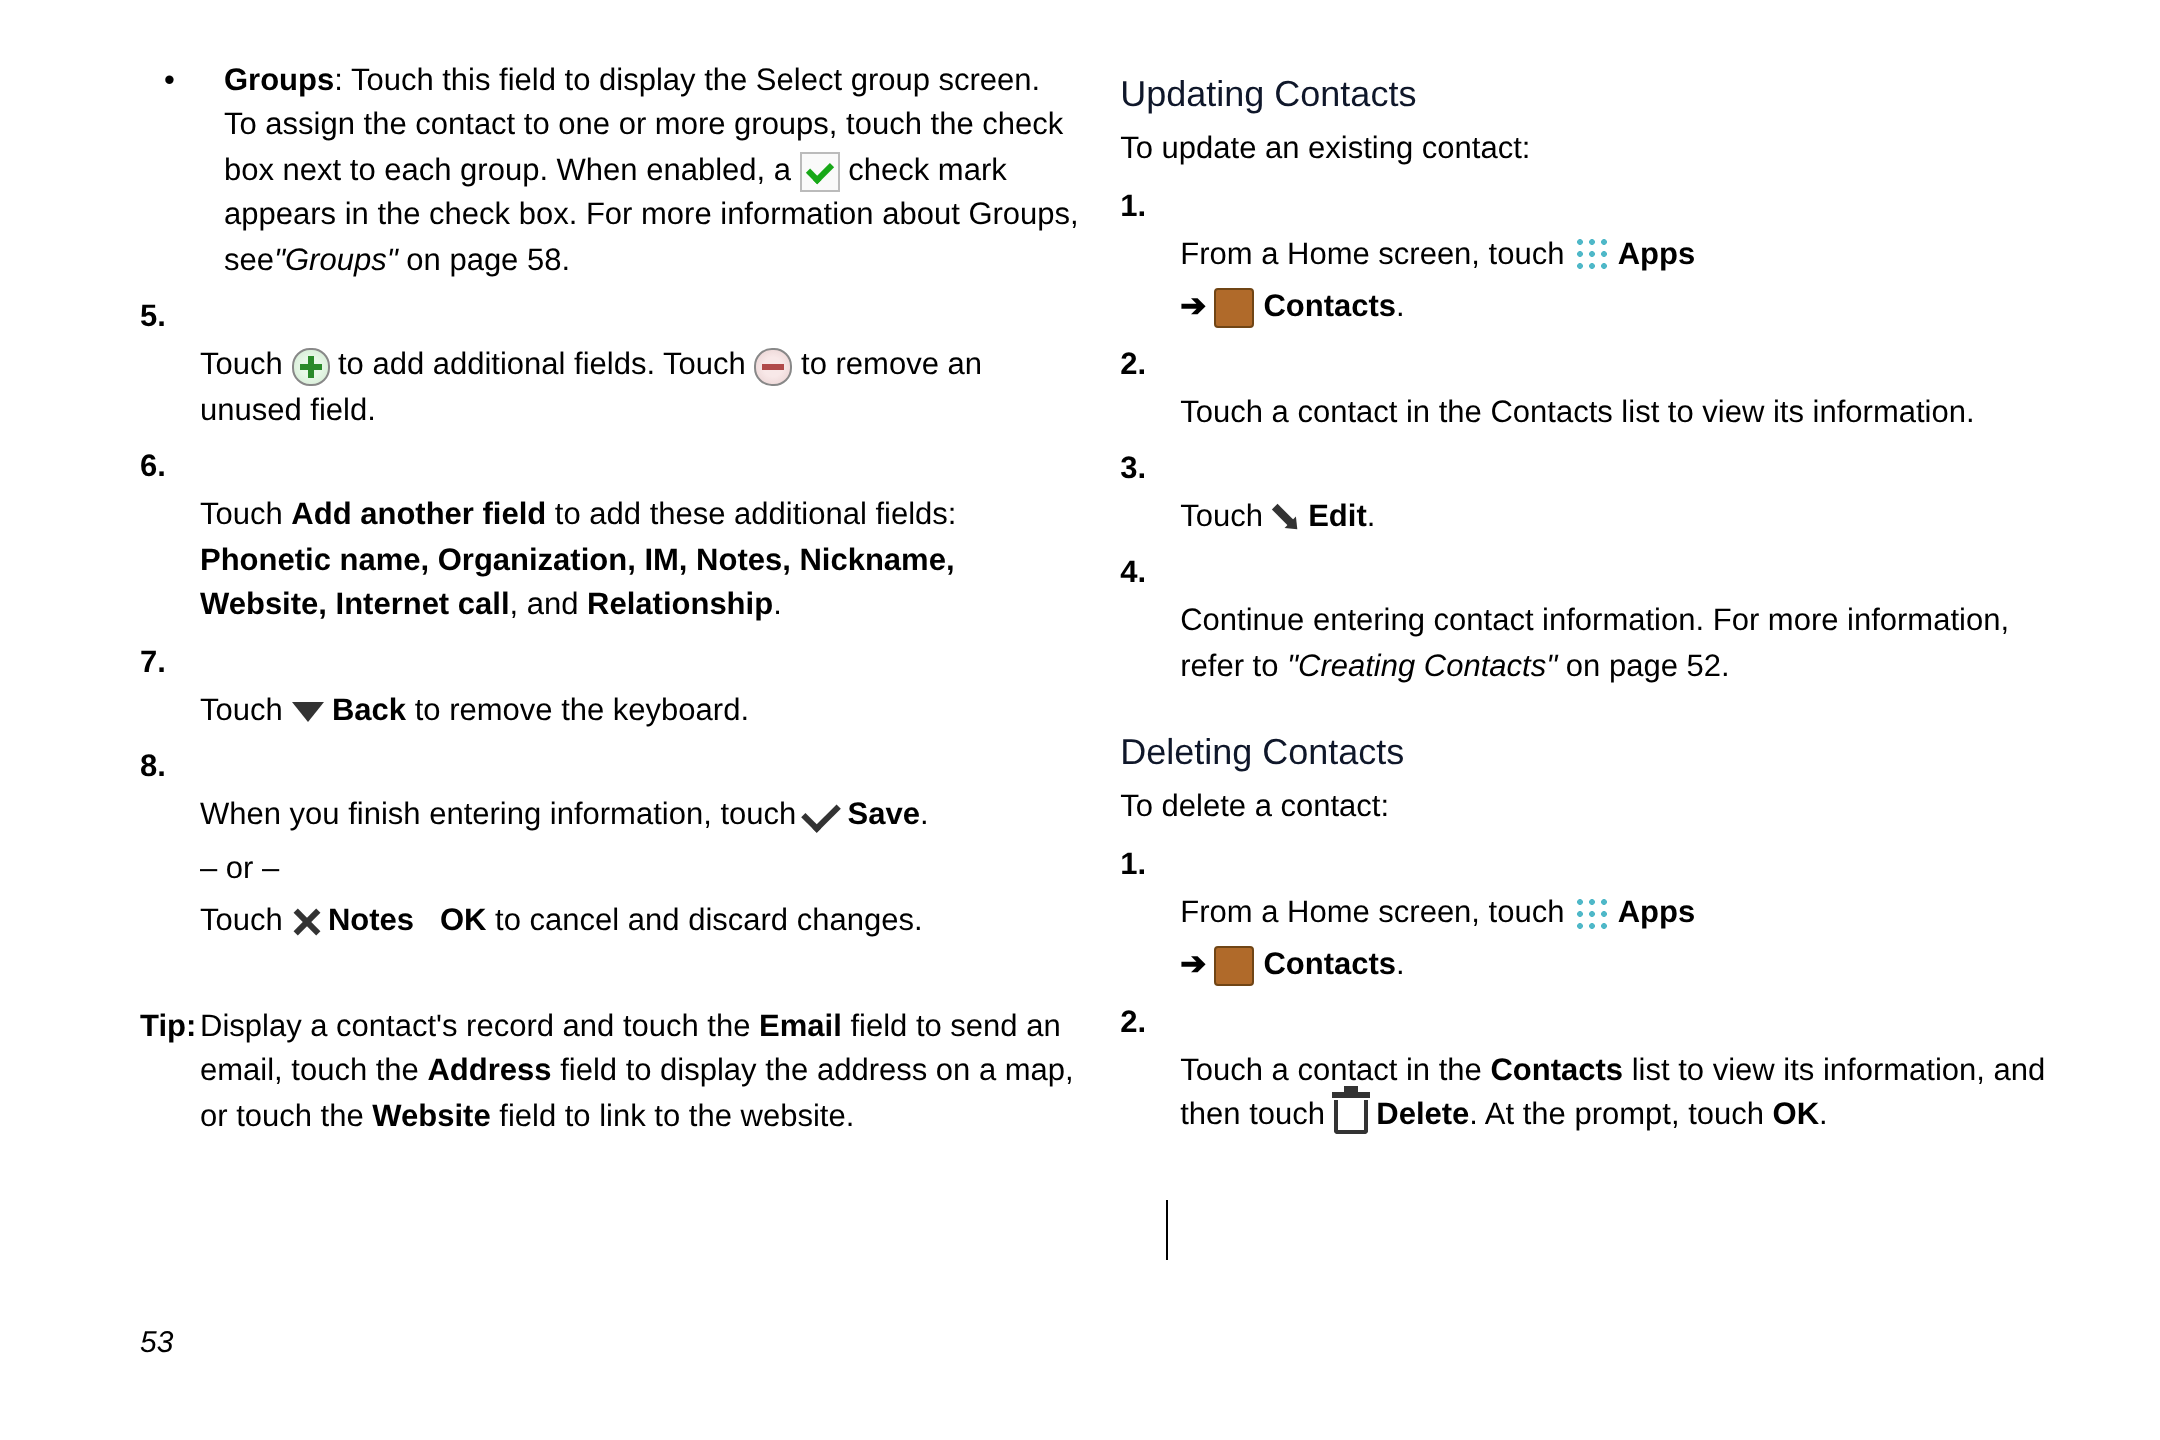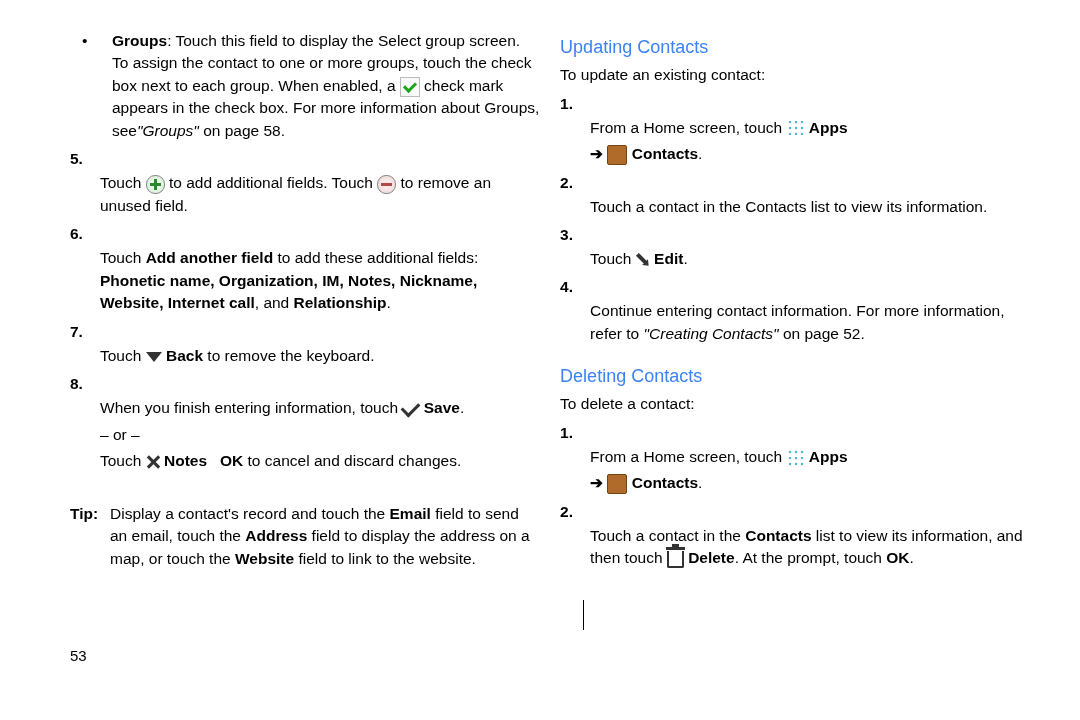--- a/index.html
+++ b/index.html
@@ -6,25 +6,25 @@
   .page{position:relative;width:1080px;height:720px;padding:30px 40px 20px 70px;box-sizing:border-box;}
   .columns{display:flex;gap:0;}
   .col-left{width:480px;font-size:15.5px;line-height:1.45;}
   .col-right{width:490px;padding-left:20px;font-size:15.5px;line-height:1.45;}
   .bullet-row{display:flex;margin-bottom:2px;}
   .bullet-mark{width:30px;flex:none;padding-left:12px;}
   .bullet-text{flex:1;}
   .num-row{display:flex;margin-top:6px;}
   .num-mark{width:30px;flex:none;font-weight:bold;}
   .num-text{flex:1;margin-top:24px;}
-  .h-blue{color:#3b82f6;font-size:18px;margin:4px 0 4px 0;}
-  .tip-row{display:flex;margin-top:30px;gap:10px;}
+  .h-blue{color:#0f172a;font-size:18px;margin:4px 0 4px 0;}
+  .tip-row{display:flex;margin-top:30px;}
   .tip-label{width:30px;flex:none;font-weight:bold;}
   .tip-text{flex:1;}
-  .pg-num{position:absolute;left:70px;bottom:56px;font-size:15px;}
+  .pg-num{position:absolute;left:70px;bottom:40px;font-size:15px;font-style:italic;}
   .divider{position:absolute;left:583px;top:600px;width:0;height:30px;border-left:1.5px solid #000;}
   
   .ic{display:inline-block;vertical-align:middle;position:relative;}
   .ic-add{width:17px;height:17px;border:1px solid #888;border-radius:9px;background:radial-gradient(circle,#e8f8e8 40%,#d0e8d0 100%);}
   .ic-add:before,.ic-add:after{content:"";position:absolute;background:#2a8a2a;}
   .ic-add:before{left:7px;top:3px;width:3px;height:11px;}
   .ic-add:after{left:3px;top:7px;width:11px;height:3px;}
   .ic-remove{width:17px;height:17px;border:1px solid #888;border-radius:9px;background:radial-gradient(circle,#f8e8e8 40%,#e8d0d0 100%);}
   .ic-remove:after{content:"";position:absolute;left:3px;top:7px;width:11px;height:3px;background:#b04a4a;}
   .ic-checkmark{width:18px;height:18px;border:1px solid #bbb;background:#fafafa;}

